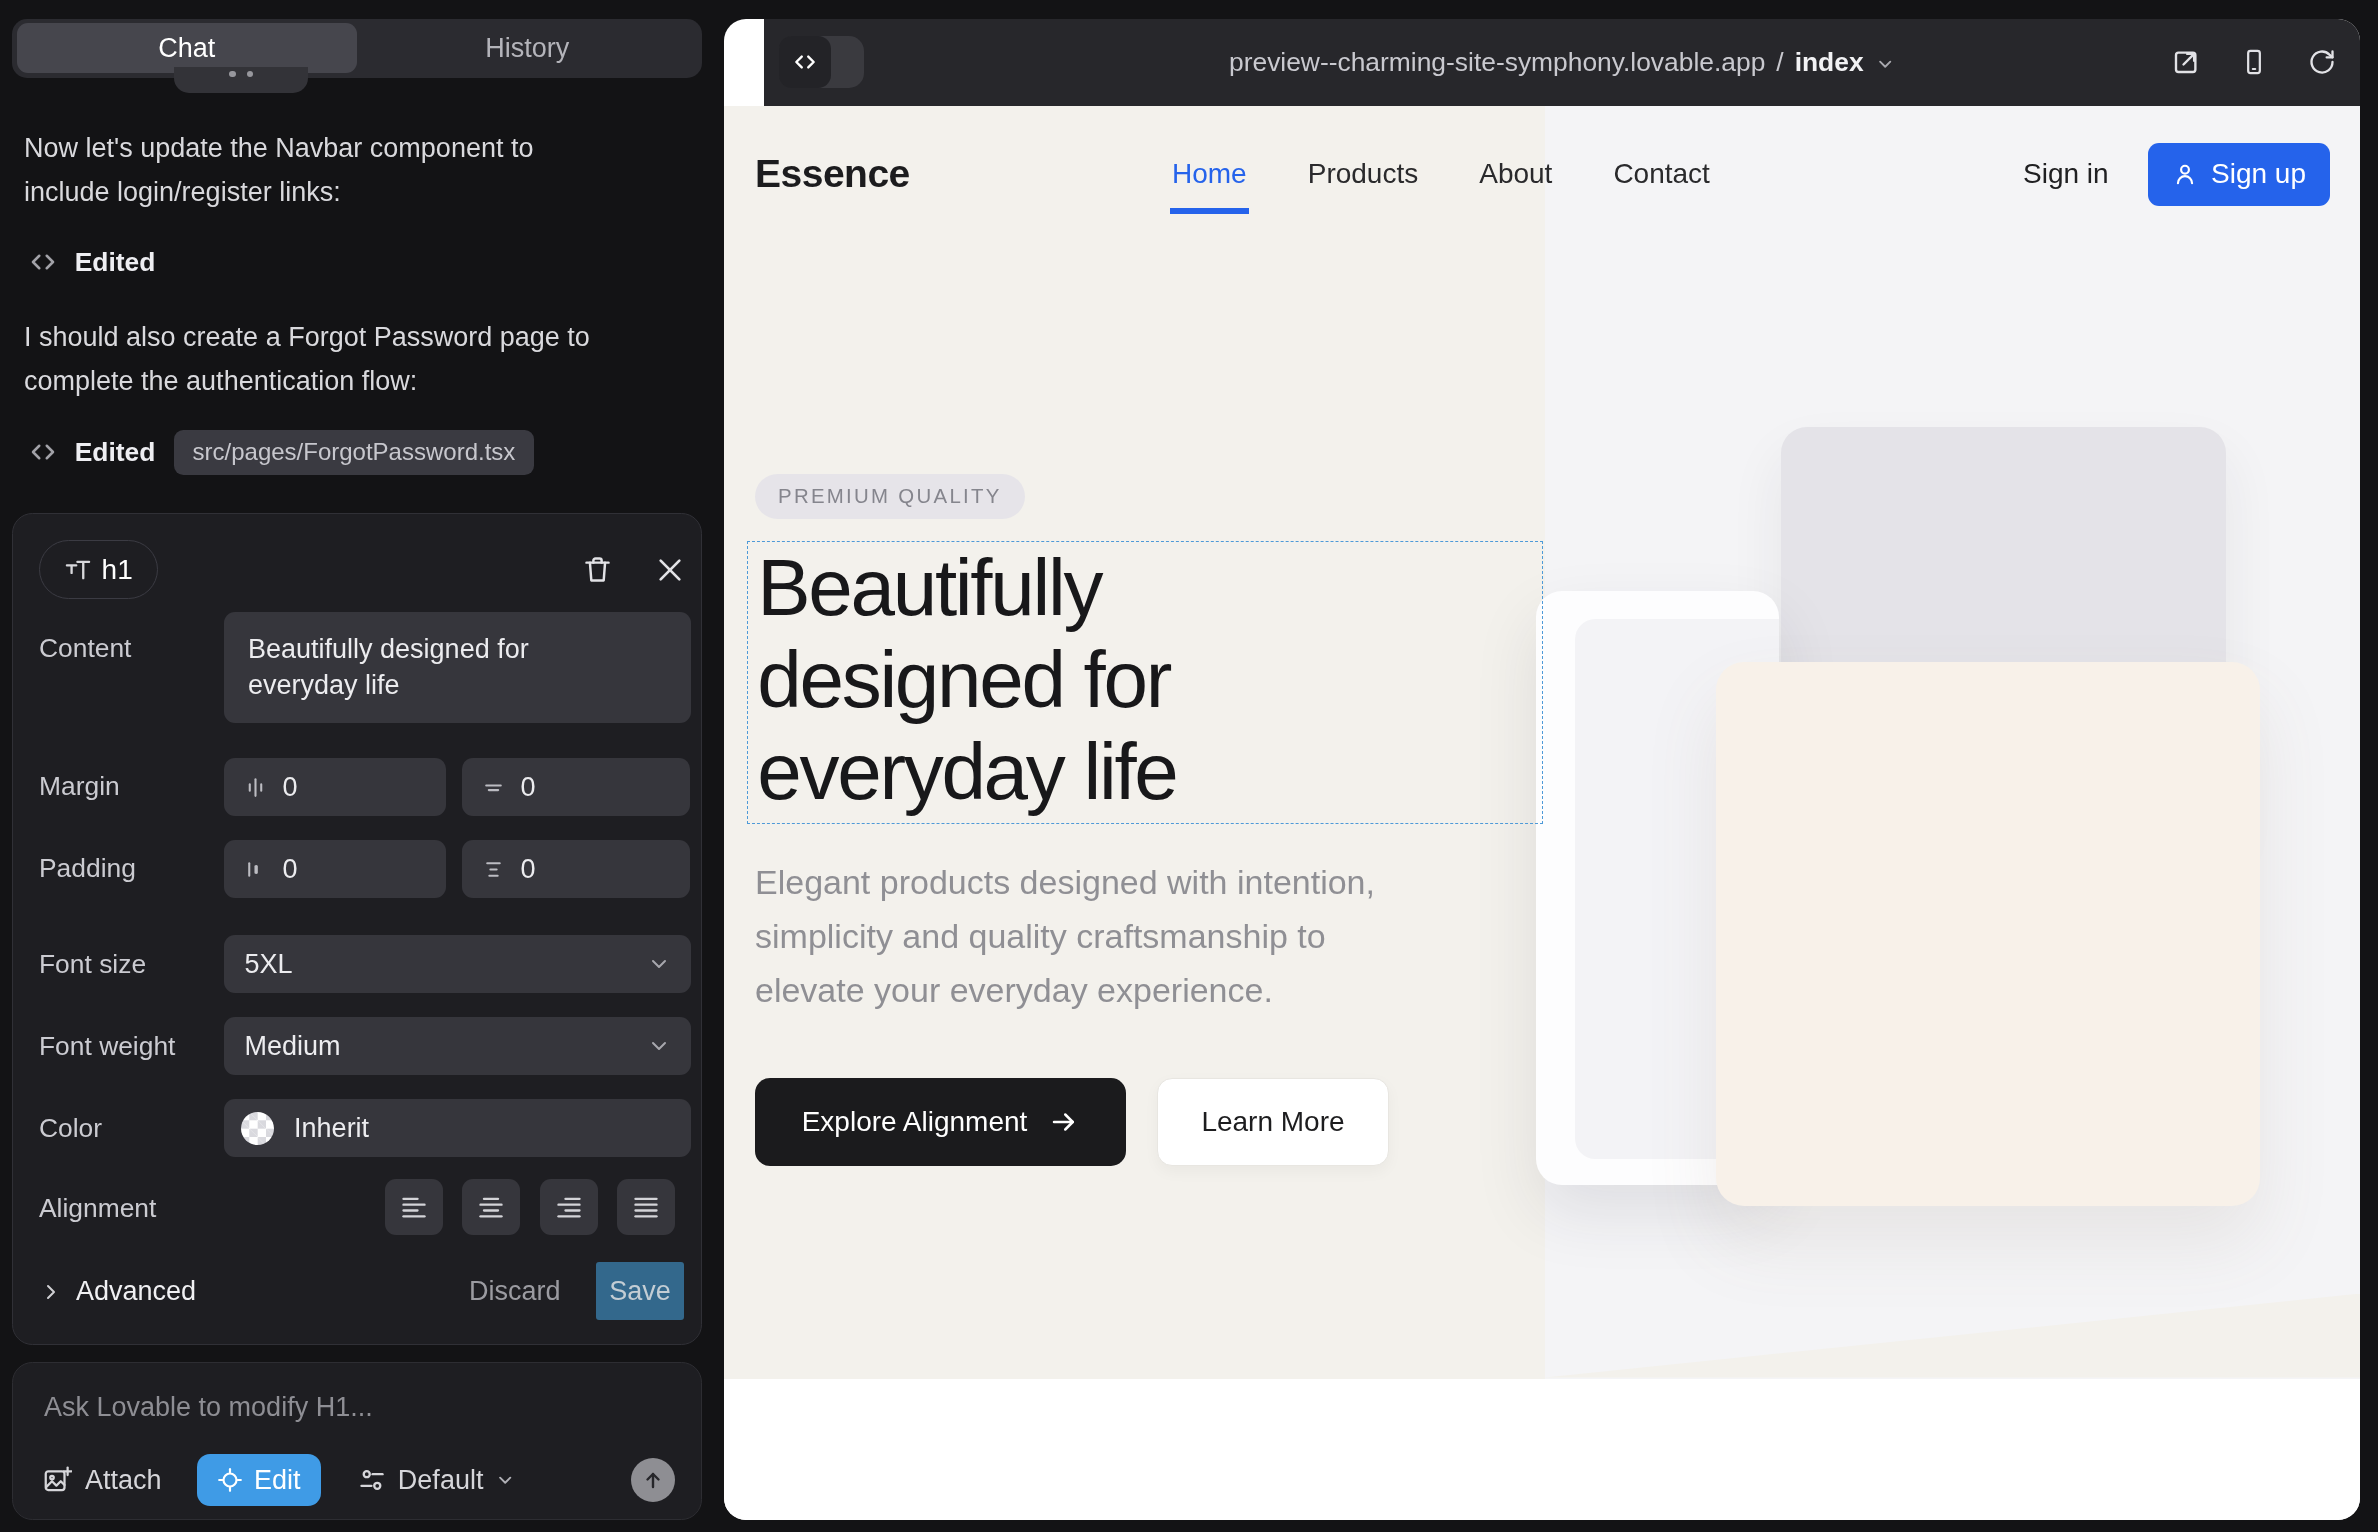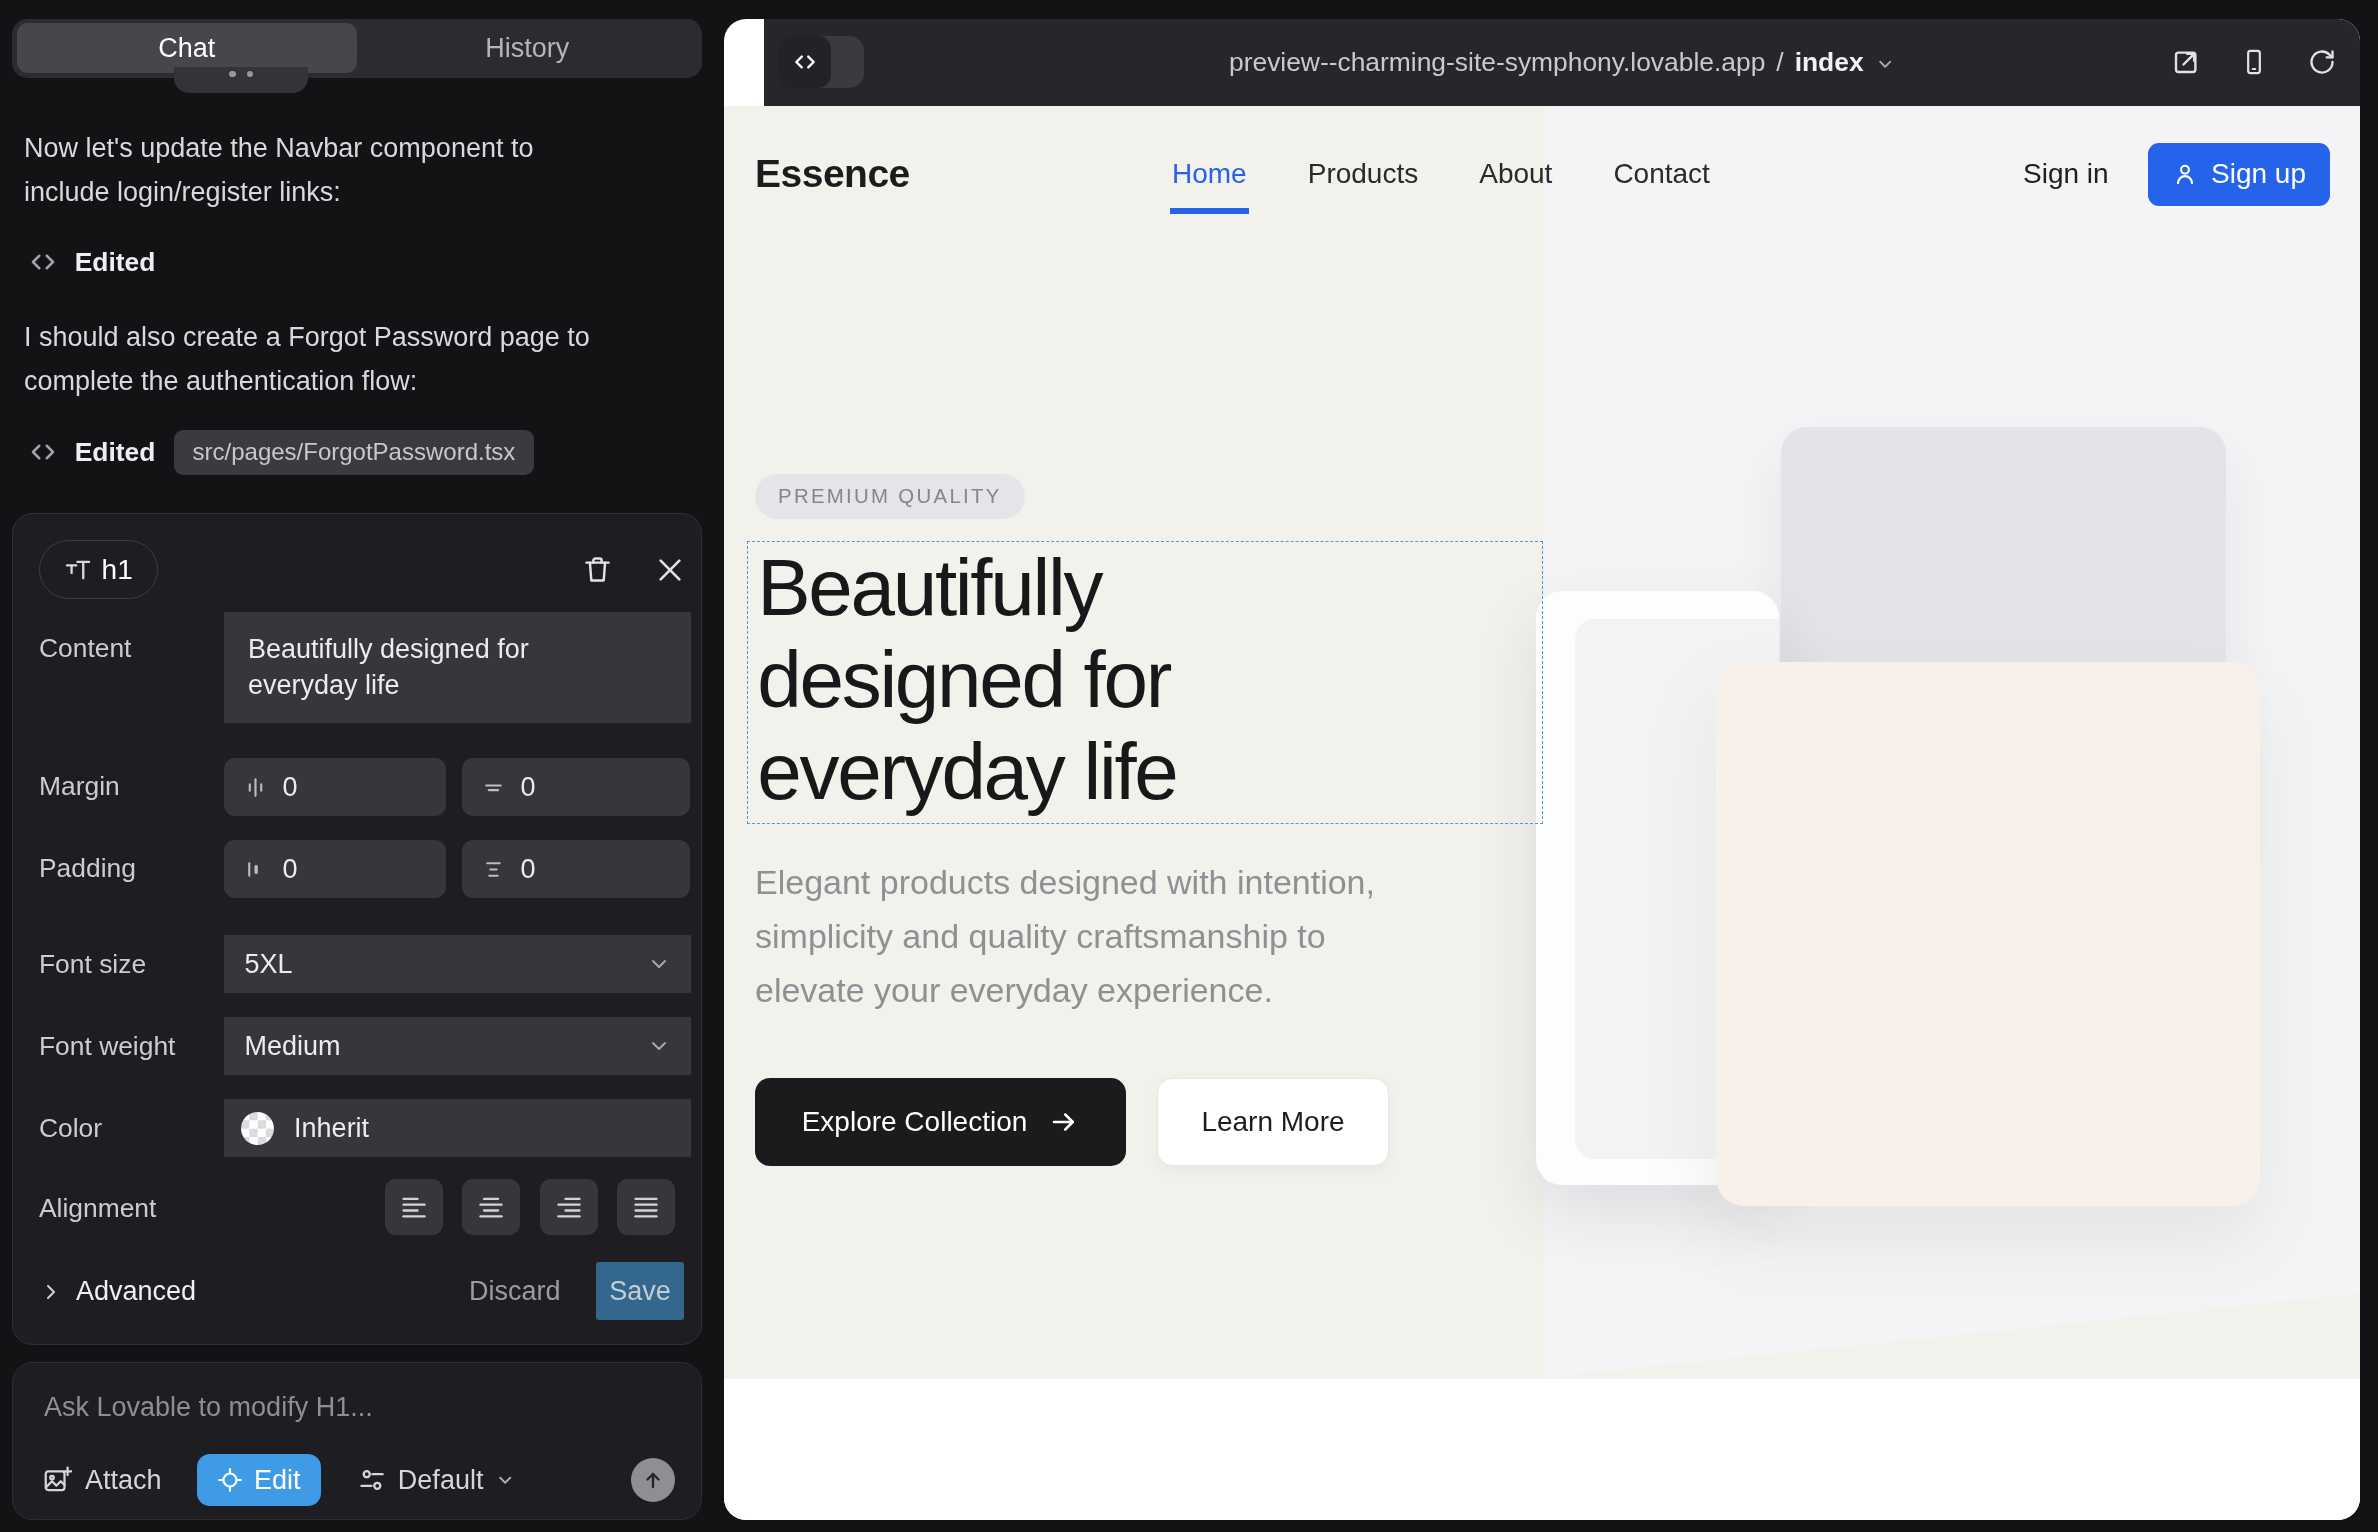--- a/index.html
+++ b/index.html
@@ -60,21 +60,21 @@
     border:1.4px solid #3b3b43; border-radius:30px;
     display:flex; align-items:center; justify-content:center; gap:9.3px;
     color:#fff; font-size:28px;
   }
   .el-pill .ic { color:#d8d8dc; }
   .icon-btn { width:41px; height:41px; display:flex; align-items:center; justify-content:center; color:#e2e2e6; cursor:pointer; }
   #trash-btn { left:564px; top:35px; }
   #close-btn { left:636px; top:35px; }
 
   .fld-label { left:26px; font-size:26.4px; color:#cbcbd1; }
-  .ctl { background:#36363c; border-radius:1px; color:#ececef; }
+  .ctl { background:#36363c; border-radius:11px; color:#ececef; }
 
   #content-textarea {
     left:211px; top:98px; width:467px; height:111px;
     padding:18.6px 24px; font-size:27px; line-height:36px;
   }
   #content-textarea span { display:block; }
 
   .num-input {
     height:58px; display:flex; align-items:center; gap:15px;
     padding:0 18.6px; font-size:27px; border-radius:11px;
@@ -573,21 +573,21 @@
         </h1>
       </div>
 
       <div id="hero-desc" class="abs">
         <span>Elegant products designed with intention,</span>
         <span>simplicity and quality craftsmanship to</span>
         <span>elevate your everyday experience.</span>
       </div>
 
       <div id="cta-primary" class="abs">
-        <span>Explore Collection</span>
+        <span>Explore Alignment</span>
         <span>
           <svg width="30" height="30" viewBox="0 0 24 24" fill="none" stroke="currentColor" stroke-width="2" stroke-linecap="round" stroke-linejoin="round">
               <line x1="4" y1="12" x2="19" y2="12"></line>
               <polyline points="13 6 19 12 13 18"></polyline>
             </svg>
         </span>
       </div>
       <div id="cta-secondary" class="abs">Learn More</div>
     </div>
   </main>

